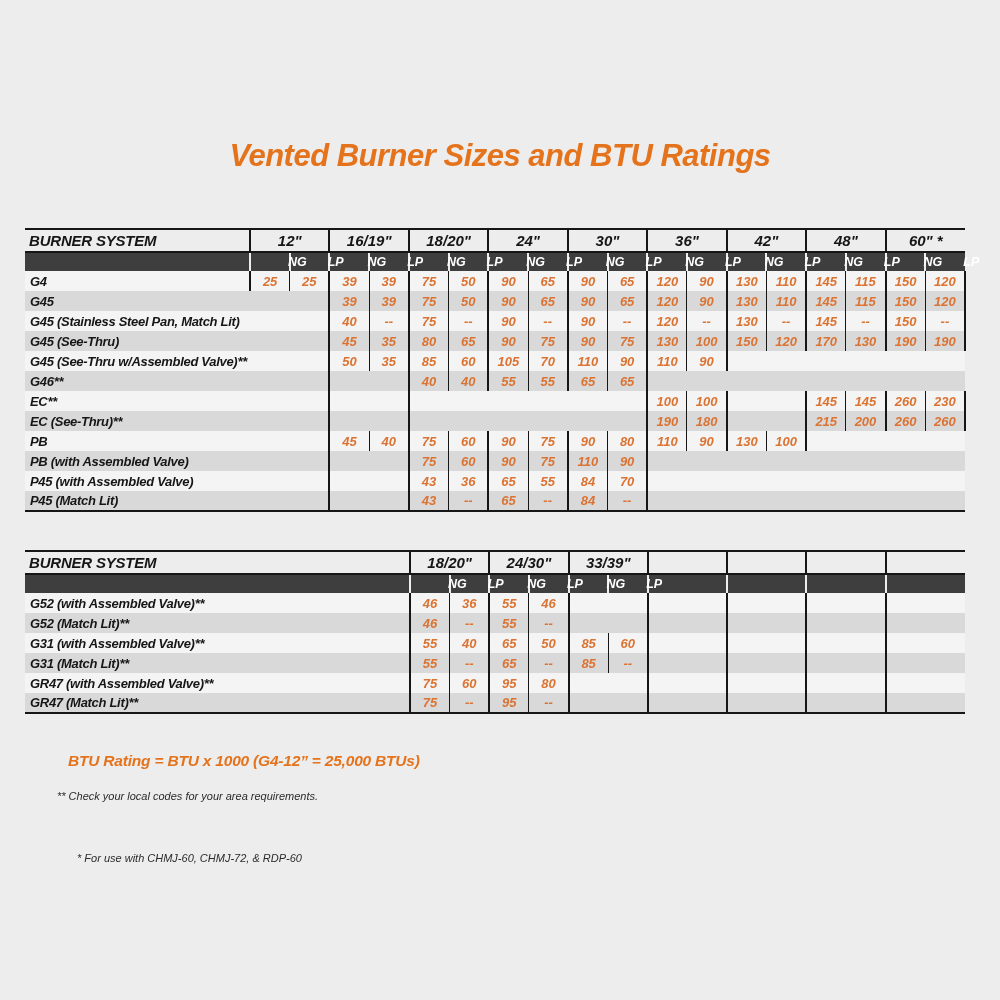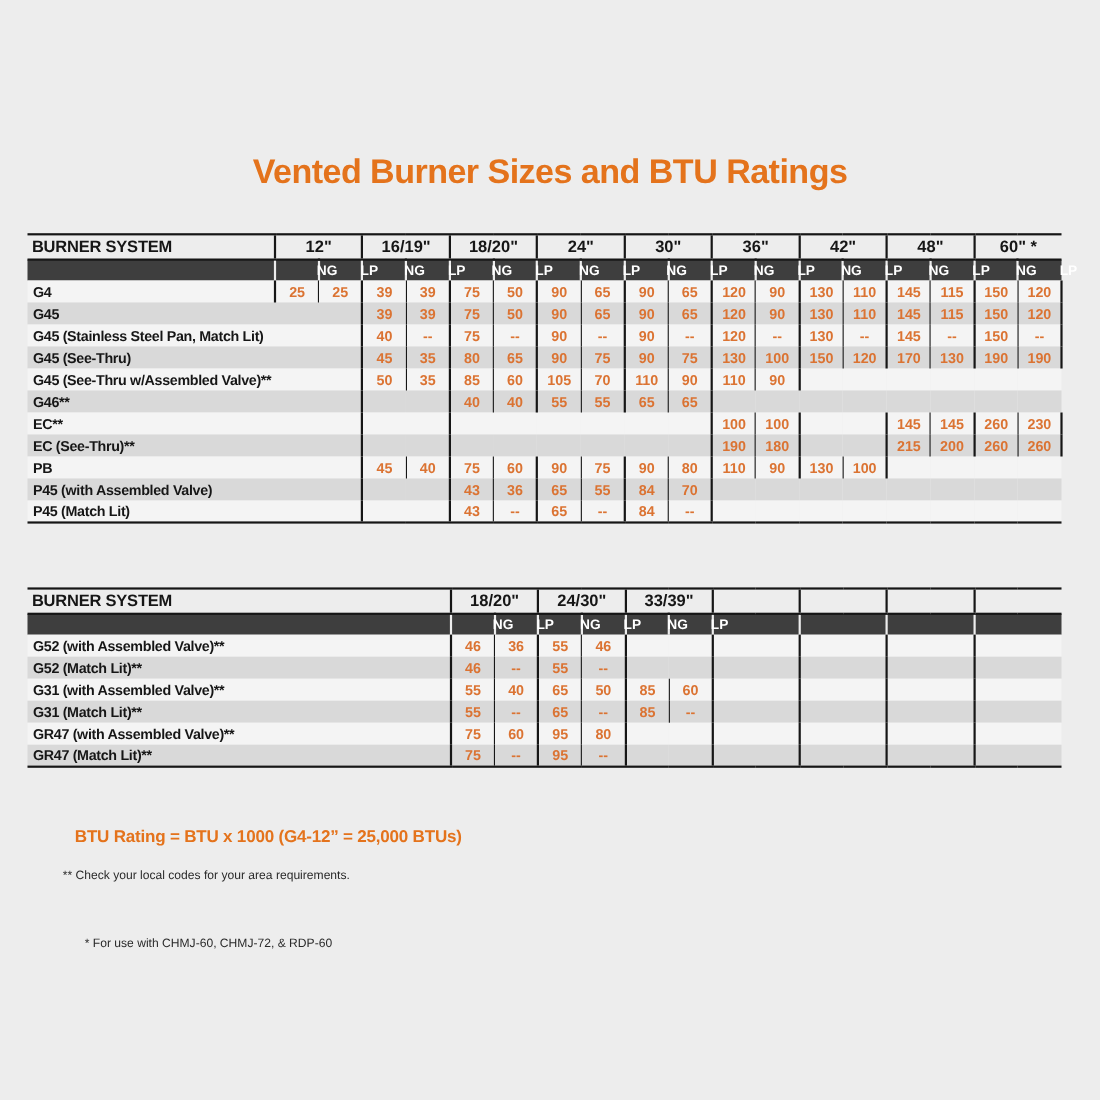--- a/index.html
+++ b/index.html
@@ -7,24 +7,24 @@
     --accent:#E4731C;
     --value:#DB7332;
     --band:#3E3E3E;
     --ink:#161616;
     --stripeA:#F4F4F4;
     --stripeB:#D9D9D9;
   }
   *{margin:0;padding:0;box-sizing:border-box;}
   body{width:1000px;height:1000px;background:var(--bg);
        font-family:"Liberation Sans","DejaVu Sans",sans-serif;color:var(--ink);}
-  .canvas{position:relative;width:1000px;height:910px;overflow:hidden;}
+  .canvas{position:relative;width:1000px;height:910px;overflow:hidden;font-style:italic;}
   .page-title{position:absolute;left:0;top:138px;width:1000px;text-align:center;
       font-size:31px;font-weight:bold;color:var(--accent);letter-spacing:-.5px;}
-  .tbl-wrap{position:absolute;left:25px;width:940px;}
+  .tbl-wrap{position:absolute;left:25px;width:940px;margin-top:16px;}
   #t1-wrap{top:212px;}
   #t2-wrap{top:534px;}
   table{border-collapse:collapse;table-layout:fixed;width:940px;}
   td,th{overflow:visible;white-space:nowrap;vertical-align:middle;}
   tr.hdr th{height:23px;font-size:15px;font-weight:bold;color:var(--ink);
       border-top:2px solid var(--ink);border-bottom:2px solid var(--ink);
       text-align:center;background:var(--bg);}
   tr.hdr th.lbl{text-align:left;padding-left:4px;letter-spacing:-.2px;}
   tr.hdr th.grp{border-left:2px solid var(--ink);}
   tr.band td{height:19px;background:var(--band);color:#fff;font-size:12.5px;
@@ -277,20 +277,39 @@
             <td class="gl">110</td>
             <td class="sep">90</td>
             <td class="gl">130</td>
             <td class="sep">100</td>
             <td class="gl"></td>
             <td></td>
             <td></td>
             <td></td>
           </tr>
           <tr>
+            <td class="lbl" colspan="3">PB (with Assembled Valve)</td>
+            <td class="gl"></td>
+            <td></td>
+            <td class="gl">75</td>
+            <td class="sep">60</td>
+            <td class="gl">90</td>
+            <td class="sep">75</td>
+            <td class="gl">110</td>
+            <td class="sep">90</td>
+            <td class="gl"></td>
+            <td></td>
+            <td></td>
+            <td></td>
+            <td></td>
+            <td></td>
+            <td></td>
+            <td></td>
+          </tr>
+          <tr>
             <td class="lbl" colspan="3">P45 (with Assembled Valve)</td>
             <td class="gl"></td>
             <td></td>
             <td class="gl">43</td>
             <td class="sep">36</td>
             <td class="gl">65</td>
             <td class="sep">55</td>
             <td class="gl">84</td>
             <td class="sep">70</td>
             <td class="gl"></td>

